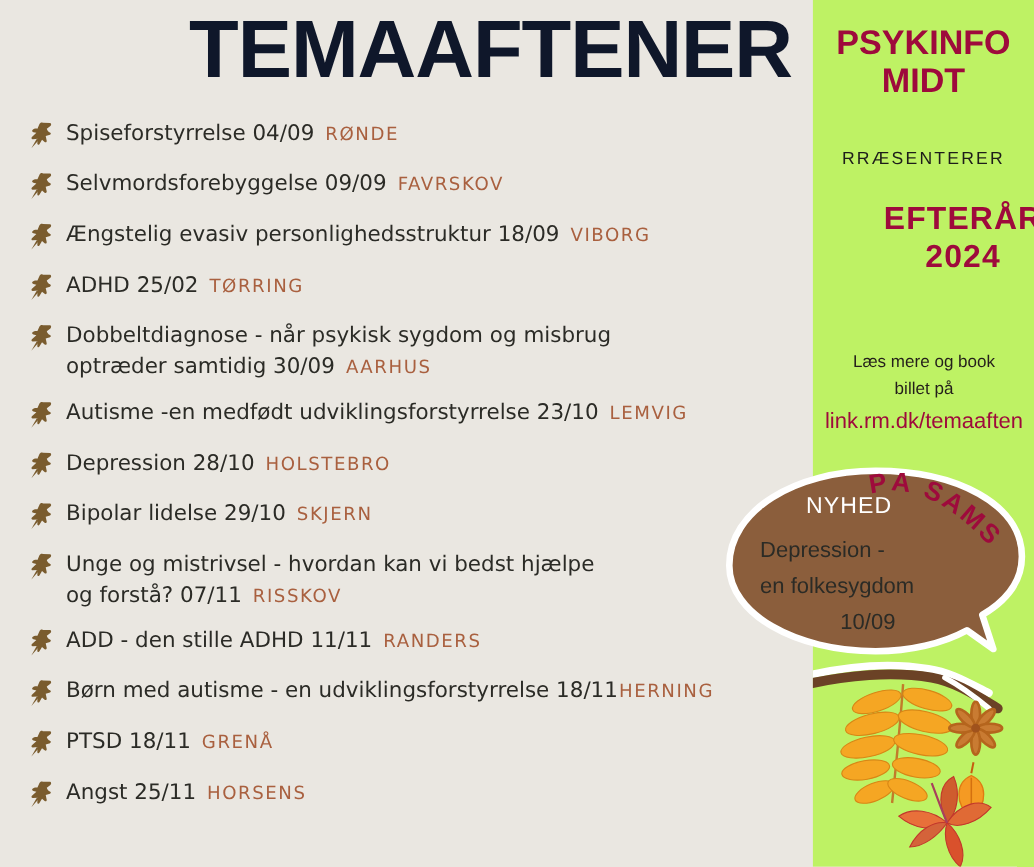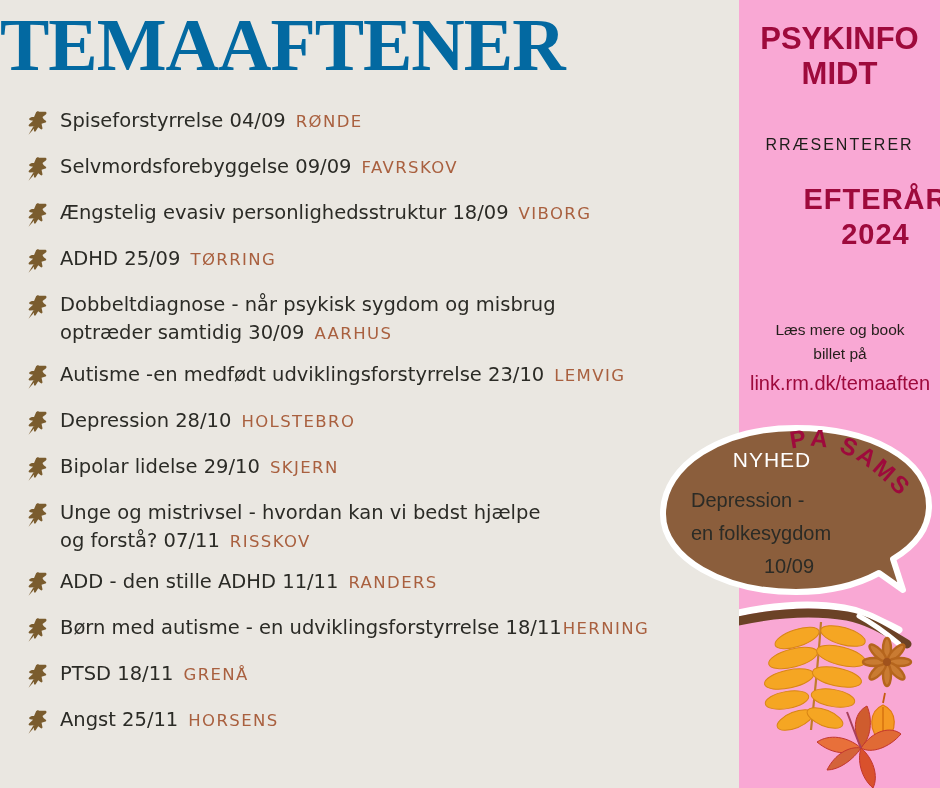--- a/index.html
+++ b/index.html
@@ -25,26 +25,26 @@
   #main-column {
     position: absolute;
     left: 0; top: 0;
     width: 739px;
     height: 788px;
   }
   #poster-title {
     position: absolute;
     left: 0; top: 8px;
     width: 720px;
-    text-align: left;
-    font-family: Liberation Serif, serif;
+    text-align: right;
+    font-family: Liberation Sans, sans-serif;
     font-weight: bold;
     font-size: 74px;
     letter-spacing: -1px;
-    color: #0369a1;
+    color: #0f172a;
     line-height: 1;
   }
 
   #event-list {
     position: absolute;
     left: 24px;
     top: 106px;
     width: 715px;
   }
   .event-row {
@@ -79,21 +79,21 @@
   }
   .event-text .city.tight { margin-left: 1px; }
   .event-line2 { display: block; }
 
   
   #sidebar {
     position: absolute;
     left: 739px; top: 0;
     width: 201px;
     height: 788px;
-    background: #f9a8d4;
+    background: #bef264;
   }
   #sidebar-inner {
     position: relative;
     width: 100%;
     height: 100%;
     text-align: center;
   }
   #brand-name {
     position: absolute;
     left: 0; top: 22px;
@@ -244,21 +244,21 @@
         <span class="event-text"><span>Ængstelig evasiv personlighedsstruktur 18/09</span><span class="city">VIBORG</span></span>
       </div>
 
       <div class="event-row">
         <span class="pin-icon">
           <svg width="30" height="30" viewBox="0 0 30 30">
               <path d="M19.5 4.2c-1.0-.9-2.5-.4-3.2.7l-2.4 3.9c-1.6-.5-3.3-.4-4.6.5-.9.6-.5 1.7.5 2.1l2.6 1.0-4.5 3.1c-1.0.7-.6 2.0.6 2.1l4.2.3-.8 4.3c-.2 1.1 1.1 1.7 1.8.8l2.9-3.6 2.1 2.3c.8.9 2.1.2 2.0-.9l-.3-4.3 4.0-.6c1.1-.2 1.3-1.6.3-2.1-1.4-.8-2.2-2.2-2.4-3.8l3.6-2.0c1.1-.6 1.2-2.1.2-2.8z" fill="#7a5c2e" transform="translate(-3,0) rotate(-8 15 15)"></path>
               <path d="M11.3 19.2 L4.5 26.8 L9.6 17.9 Z" fill="#7a5c2e"></path>
             </svg>
         </span>
-        <span class="event-text"><span>ADHD 25/09</span><span class="city">TØRRING</span></span>
+        <span class="event-text"><span>ADHD 25/02</span><span class="city">TØRRING</span></span>
       </div>
 
       <div class="event-row">
         <span class="pin-icon">
           <svg width="30" height="30" viewBox="0 0 30 30">
               <path d="M19.5 4.2c-1.0-.9-2.5-.4-3.2.7l-2.4 3.9c-1.6-.5-3.3-.4-4.6.5-.9.6-.5 1.7.5 2.1l2.6 1.0-4.5 3.1c-1.0.7-.6 2.0.6 2.1l4.2.3-.8 4.3c-.2 1.1 1.1 1.7 1.8.8l2.9-3.6 2.1 2.3c.8.9 2.1.2 2.0-.9l-.3-4.3 4.0-.6c1.1-.2 1.3-1.6.3-2.1-1.4-.8-2.2-2.2-2.4-3.8l3.6-2.0c1.1-.6 1.2-2.1.2-2.8z" fill="#7a5c2e" transform="translate(-3,0) rotate(-8 15 15)"></path>
               <path d="M11.3 19.2 L4.5 26.8 L9.6 17.9 Z" fill="#7a5c2e"></path>
             </svg>
         </span>
         <span class="event-text"><span>Dobbeltdiagnose - når psykisk sygdom og misbrug</span><span class="event-line2"><span>optræder samtidig 30/09</span><span class="city">AARHUS</span></span></span>

